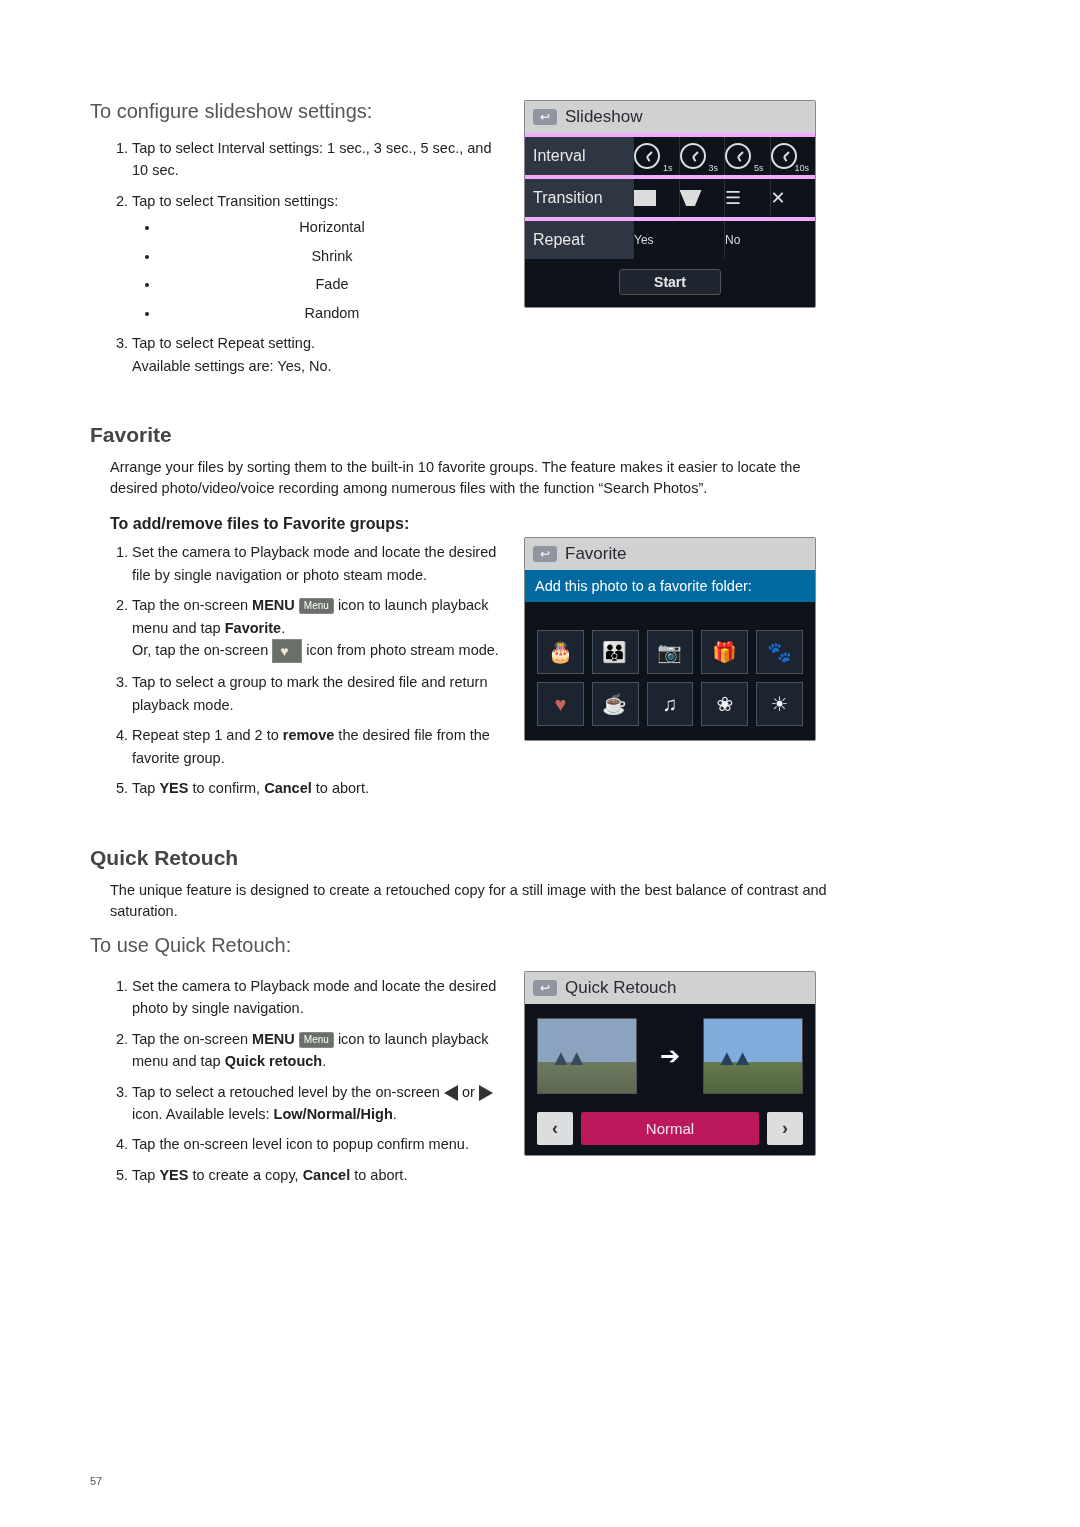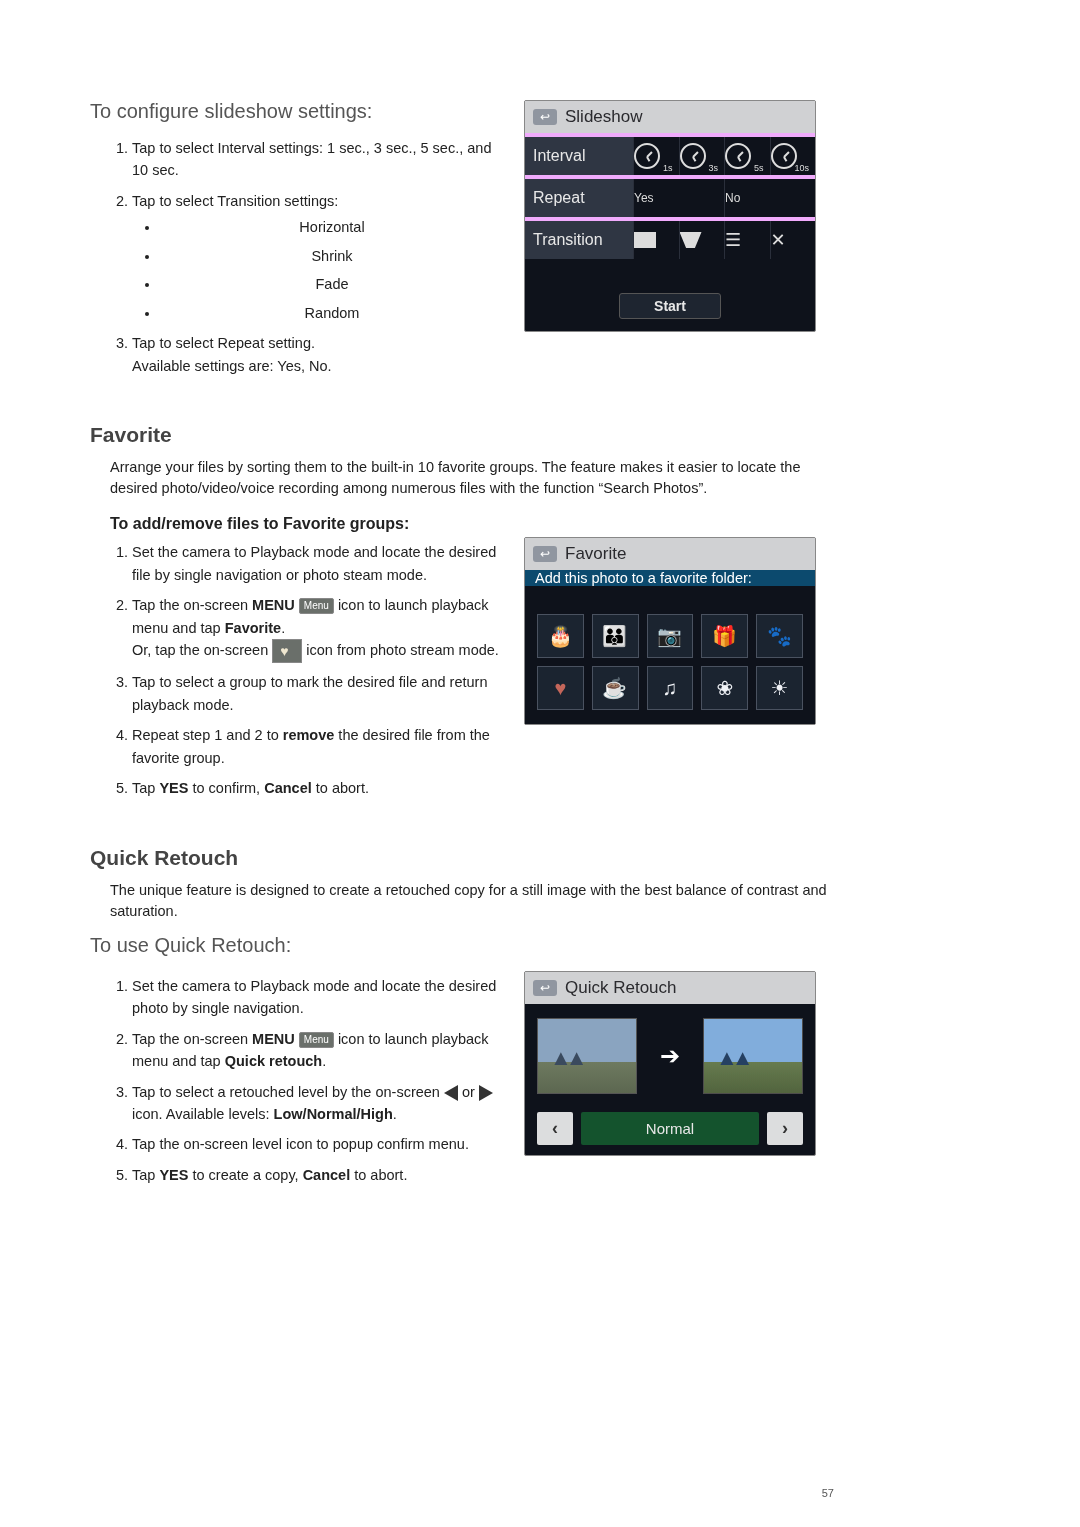--- a/index.html
+++ b/index.html
@@ -54,23 +54,23 @@
   ul.bullets li { margin-bottom: 6px; }
   .two-col {
     display: flex;
     align-items: flex-start;
     gap: 20px;
   }
   .col-left { flex: 1 1 52%; }
   .col-right { flex: 0 0 310px; }
   .page-number {
     position: absolute;
-    bottom: 28px;
+    bottom: 40px;
     width: calc(100% - 180px);
-    text-align: right;
+    text-align: left;
     font-size: 11px;
     color: #555;
     margin-top: 22px;
   }
 
   
   .lcd {
     width: 290px;
     background: #0e121b;
     border: 1px solid #888;
@@ -135,27 +135,27 @@
   .sub { font-size: 9px; position: absolute; bottom: 2px; right: 6px; color:#ddd; }
   .trans-icon {
     width: 22px; height: 16px; background: #ddd; position: relative;
   }
   .shuffle { font-size: 18px; color:#ddd; }
   .ss-start {
     display: flex; justify-content: center; padding: 10px 0 12px;
   }
   .ss-start .btn {
     background: #1e2530; border: 1px solid #555; border-radius: 3px;
-    padding: 4px 34px; font-weight: bold; font-size: 14px; margin-top: 24px;
+    padding: 4px 34px; font-weight: bold; font-size: 14px;
   }
 
   
   .fav-sub {
-    background: #0c4a6e;
-    padding: 0 10px;
+    background: #0369a1;
+    padding: 8px 10px;
     font-size: 14.5px;
     color: #fff;
   }
   .fav-grid {
     display: grid;
     grid-template-columns: repeat(5, 1fr);
     grid-template-rows: repeat(2, 44px);
     gap: 8px;
     padding: 28px 12px 14px;
     background: #0e121b;
@@ -191,21 +191,21 @@
   .qr-arrow { font-size: 24px; color: #fff; }
   .qr-level {
     display: flex; align-items: stretch; gap: 8px;
   }
   .qr-nav {
     flex: 0 0 36px; background: #dcddde; color: #333;
     display: flex; align-items: center; justify-content: center;
     font-size: 18px; font-weight: bold; border-radius: 2px;
   }
   .qr-label {
-    flex: 1; background: #14532d; display:flex; align-items:center; justify-content:center;
+    flex: 1; background: #be185d; display:flex; align-items:center; justify-content:center;
     padding: 8px 0; border-radius: 2px;
   }
 
   
   .inline-icon {
     display: inline-block; vertical-align: middle;
     background: #6a6f6a; color: #fff; font-size: 10px;
     padding: 2px 4px; border: 1px solid #888; border-radius: 2px;
     line-height: 1;
   }
@@ -266,41 +266,41 @@
                 <div class="clock"></div>
                 <span class="sub">5s</span>
               </div>
             <div class="ss-cell">
                 <div class="clock"></div>
                 <span class="sub">10s</span>
               </div>
           </div>
         </div>
         <div class="ss-row">
+          <div class="ss-label">Transition</div>
+          <div class="ss-cells">
+            <div class="ss-cell">
+                <div class="trans-icon"></div>
+              </div>
+            <div class="ss-cell">
+                <div class="trans-icon" style="clip-path:polygon(0 0,100% 0,70% 100%,30% 100%);"></div>
+              </div>
+            <div class="ss-cell">
+                <span class="shuffle">☰</span>
+              </div>
+            <div class="ss-cell">
+                <span class="shuffle">✕</span>
+              </div>
+          </div>
+        </div>
+        <div class="ss-row">
           <div class="ss-label">Repeat</div>
           <div class="ss-cells two">
             <div class="ss-cell">Yes</div>
             <div class="ss-cell">No</div>
-          </div>
-        </div>
-        <div class="ss-row">
-          <div class="ss-label">Transition</div>
-          <div class="ss-cells">
-            <div class="ss-cell">
-                <div class="trans-icon"></div>
-              </div>
-            <div class="ss-cell">
-                <div class="trans-icon" style="clip-path:polygon(0 0,100% 0,70% 100%,30% 100%);"></div>
-              </div>
-            <div class="ss-cell">
-                <span class="shuffle">☰</span>
-              </div>
-            <div class="ss-cell">
-                <span class="shuffle">✕</span>
-              </div>
           </div>
         </div>
         <div class="ss-start">
           <div class="btn">Start</div>
         </div>
       </div>
     </div>
   </div>
 
   <h2 class="section-bold">Favorite</h2>

